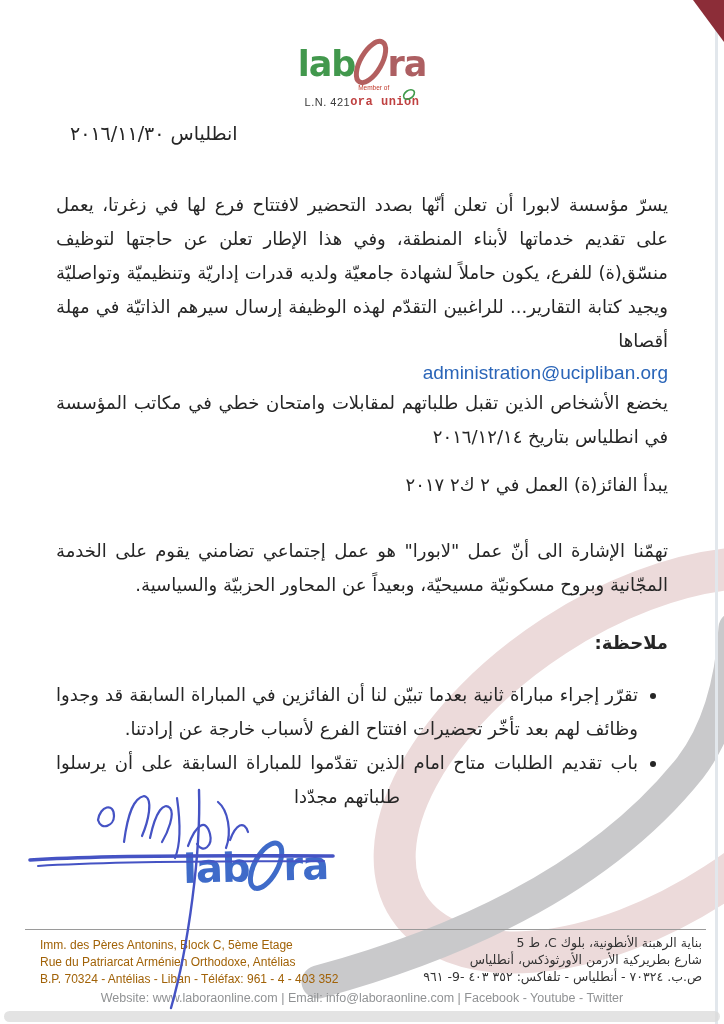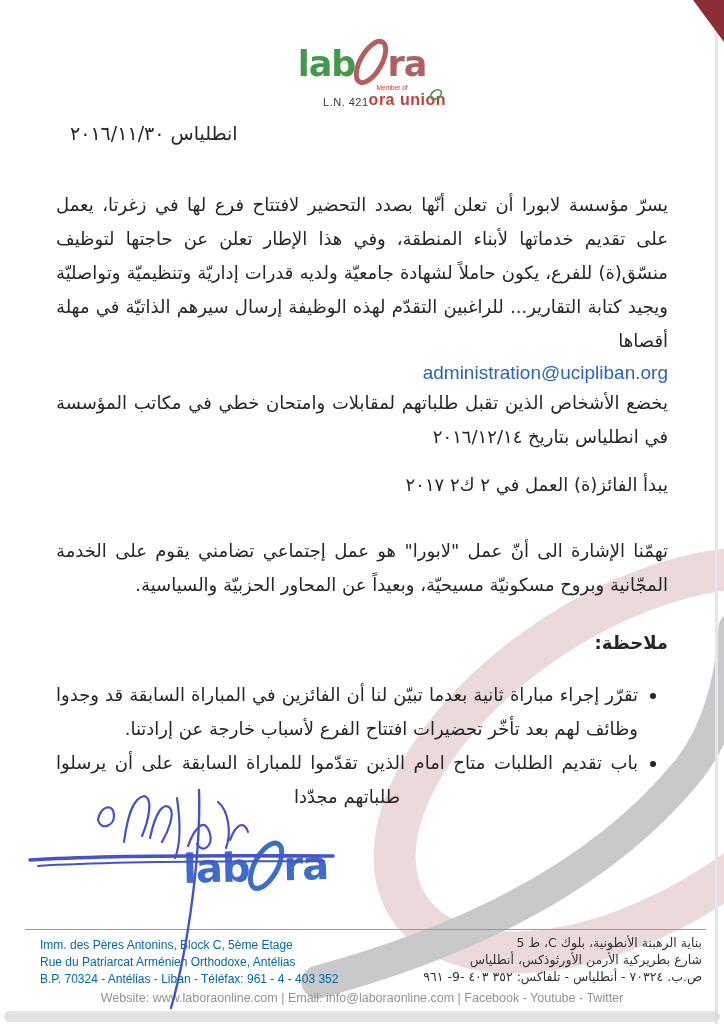--- a/index.html
+++ b/index.html
@@ -16,25 +16,25 @@
   .corner-triangle{
     position:absolute;top:0;right:0;width:0;height:0;z-index:2;
     border-left:31px solid transparent;border-top:42px solid #8c2d38;
   }
   
   .logo{position:absolute;top:36px;left:50%;transform:translateX(-50%);z-index:2;text-align:center;}
   .logo-word{display:flex;align-items:flex-end;justify-content:center;line-height:1;}
   .logo-lab{font-size:35px;font-weight:bold;color:#42984d;letter-spacing:-1px;}
   .logo-ra{font-size:35px;font-weight:bold;color:#ad5f62;letter-spacing:-1px;}
   .logo-o{margin:0 -2px -6px -2px;}
-  .logo-sub{display:flex;justify-content:flex-end;align-items:flex-end;margin-top:3px;width:168px;}
+  .logo-sub{display:flex;justify-content:center;align-items:flex-end;margin-top:3px;width:168px;}
   .logo-ln{font-size:11px;color:#3a3a3a;letter-spacing:.5px;font-family:"Liberation Sans",sans-serif;}
   .union-badge{text-align:left;position:relative;line-height:1;}
   .union-member{font-size:6.5px;color:#c0392b;font-family:"Liberation Sans",sans-serif;display:block;margin-left:8px;}
-  .union-name{font-size:16px;font-weight:bold;color:#bf4040;font-family:Liberation Sans, sans-serif;letter-spacing:.5px;}
+  .union-name{font-size:12px;font-weight:bold;color:#bf4040;font-family:Liberation Mono, monospace;letter-spacing:.5px;}
   .union-o{position:absolute;right:2px;top:3px;}
   
   .date-line{position:absolute;top:122px;left:70px;font-size:19px;z-index:2;direction:rtl;}
   .body-text{position:absolute;top:188px;left:56px;width:612px;z-index:2;direction:rtl;font-size:18px;line-height:34px;}
   .p-just{text-align:justify;text-align-last:justify;margin:0;}
   .p-norm{text-align:justify;margin:0;}
   .p-center{text-align:center;margin:0;}
   .email-line{text-align:right;line-height:26px;margin:2px 0 0 0;}
   .email-link{color:#2a65b8;font-family:"Liberation Sans",sans-serif;font-size:19px;text-decoration:none;}
   .p2{margin-top:0;}
@@ -47,21 +47,21 @@
   
   .stamp{
     position:absolute;left:183px;top:838px;z-index:3;display:flex;align-items:flex-end;
     color:#2f5fc5;transform:rotate(-1.5deg);opacity:.92;line-height:1;
   }
   .stamp-lab,.stamp-ra{font-size:40px;font-weight:bold;letter-spacing:-1px;color:#2f5fc5;}
   .stamp-o{margin:0 -3px -7px -3px;}
   .pen{position:absolute;left:0;top:780px;z-index:4;pointer-events:none;}
   
   .footer-line{position:absolute;left:25px;right:18px;top:929px;height:1px;background:#9a9a9a;z-index:2;}
-  .footer-fr{position:absolute;left:40px;top:937px;z-index:2;font-family:"Liberation Sans",sans-serif;font-size:12px;line-height:17px;color:#0369a1;}
+  .footer-fr{position:absolute;left:40px;top:937px;z-index:2;font-family:"Liberation Sans",sans-serif;font-size:12px;line-height:17px;color:#a16207;}
   .footer-ar{position:absolute;right:22px;top:934px;z-index:2;direction:rtl;text-align:right;font-size:12.5px;line-height:17px;color:#333;}
   .bottom-bar{position:absolute;left:0;right:0;top:991px;text-align:center;z-index:2;font-family:"Liberation Sans",sans-serif;font-size:12.5px;color:#909294;}
 </style>
 </head>
 <body>
 
 <div class="page">
 
   <svg class="watermark" width="724" height="1024" viewBox="0 0 724 1024">
     <ellipse cx="635" cy="760" rx="270" ry="148" fill="none" stroke="#ecdada" stroke-width="42" transform="rotate(-33 635 760)"></ellipse>

